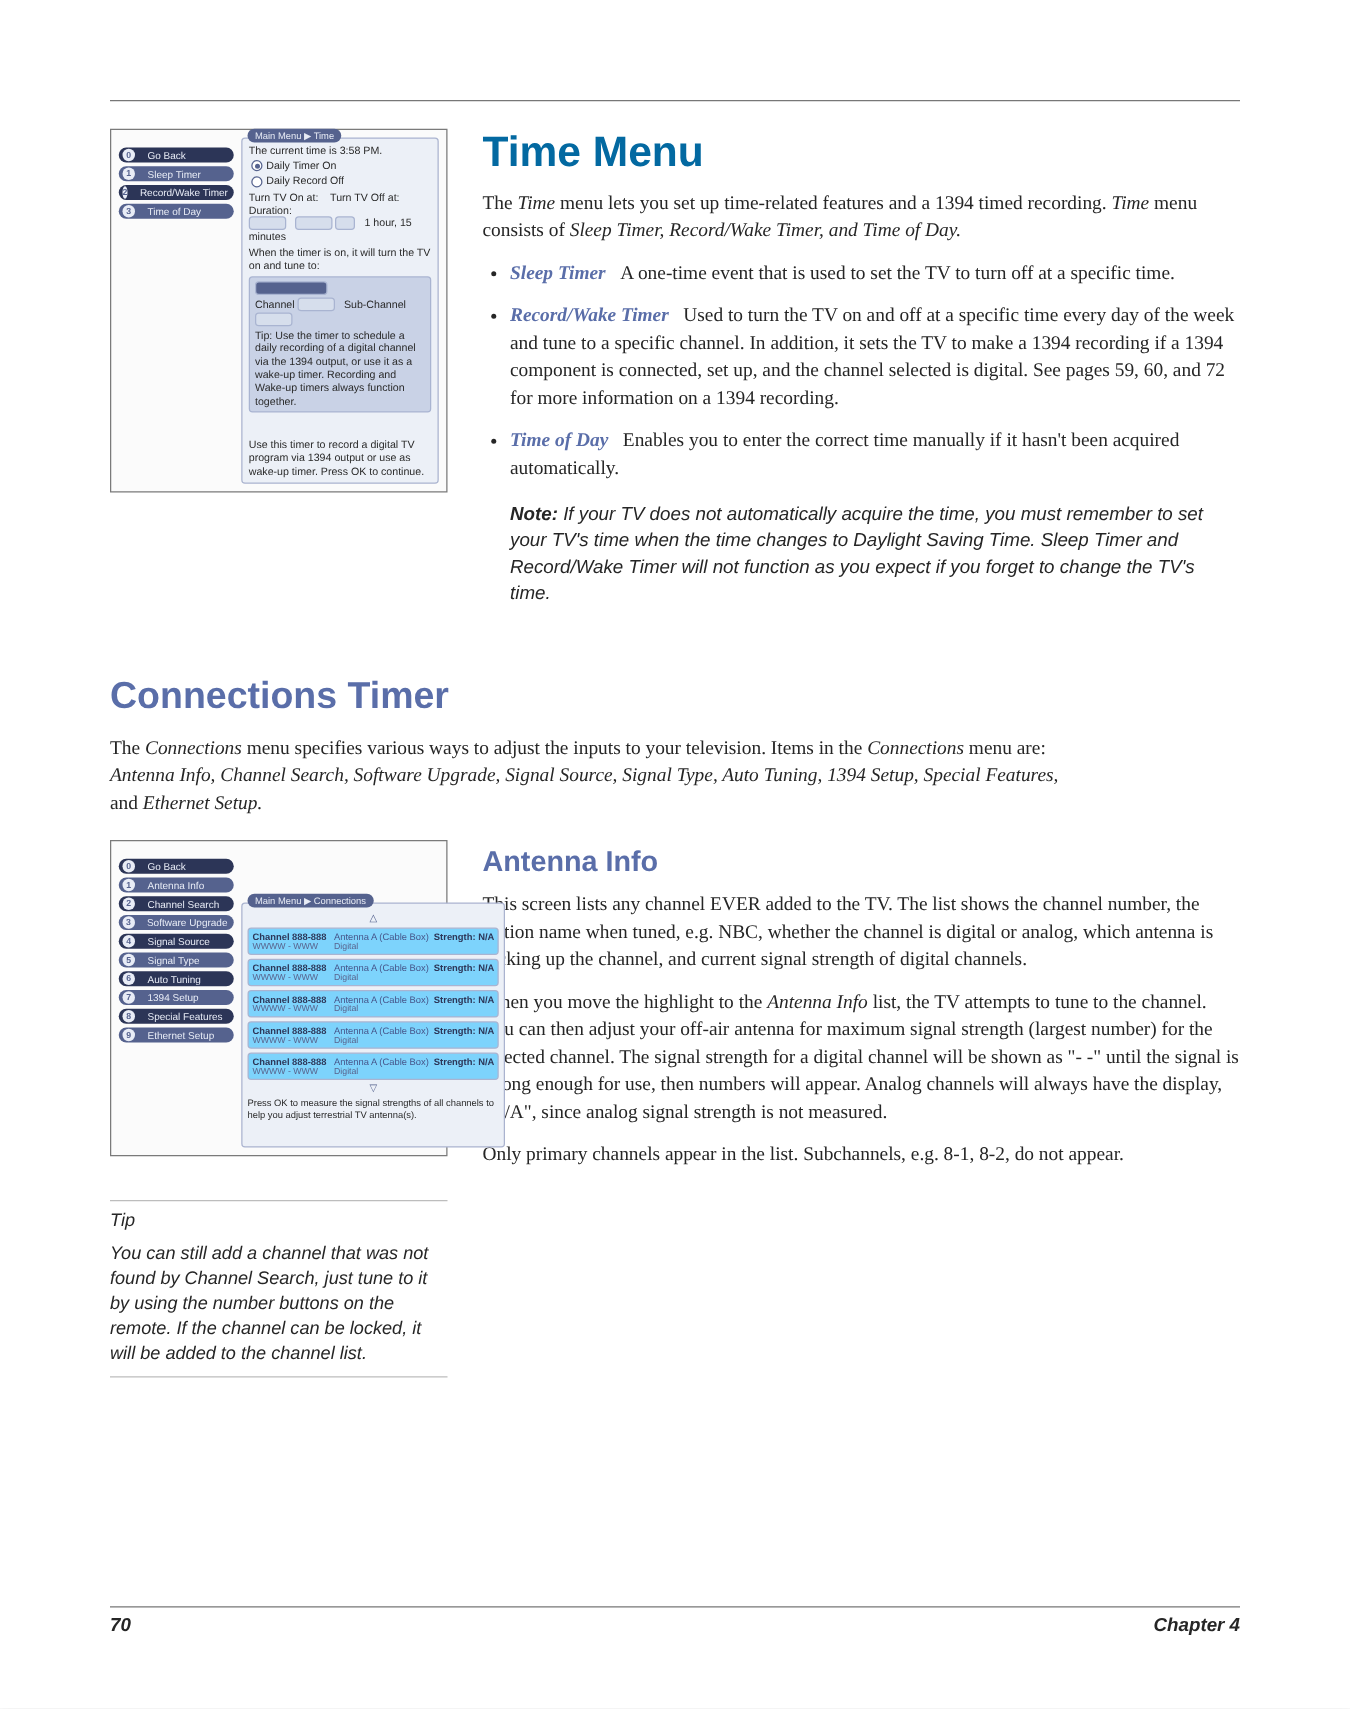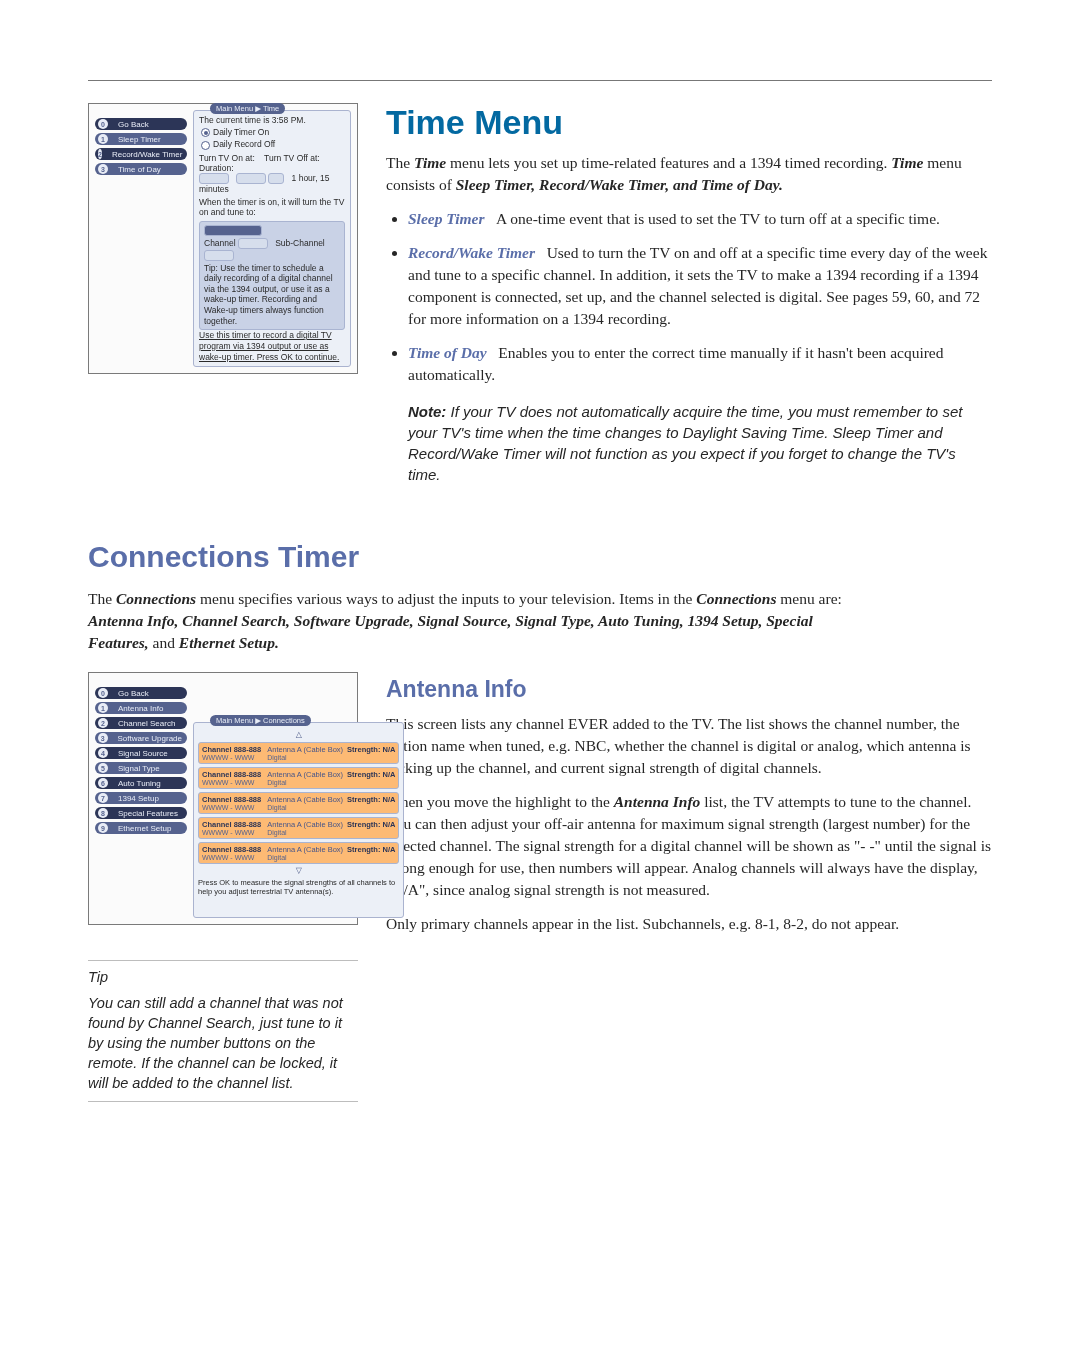--- a/index.html
+++ b/index.html
@@ -58,21 +58,21 @@
     font-weight: 700;
     color: #5a6ea9;
     font-size: 30px;
     margin: 40px 0 14px 0;
   }
   .body {
     font-size: 15.5px;
     line-height: 1.42;
     margin: 0 0 12px 0;
   }
-  .body .ital { font-style: italic; font-weight: bold; }
+  .body .ital { font-style: italic; }
   ul.bullets {
     margin: 0 0 12px 0;
     padding-left: 22px;
   }
   ul.bullets > li {
     font-size: 15.5px;
     line-height: 1.42;
     margin-bottom: 12px;
   }
   .term {
@@ -168,21 +168,21 @@
     flex: 1;
     background: #ecf0f7;
     border: 1px solid #aab3cf;
     border-radius: 3px;
     padding: 4px 5px;
     position: relative;
   }
   .fig-crumb {
     position: absolute;
     top: -8px;
-    left: 16px;
+    left: 4px;
     background: #55628e;
     color: #e8ecf6;
     border-radius: 8px;
     padding: 1px 6px;
     font-size: 7.5px;
   }
   .radio-row { margin: 2px 0; padding-left: 2px; }
   .radio-dot {
     display: inline-block;
     width: 7px; height: 7px;
@@ -212,44 +212,43 @@
   }
   .fig-sub {
     background: #c9d2e6;
     border: 1px solid #a9b4d1;
     border-radius: 3px;
     padding: 3px 4px;
     margin-top: 4px;
     line-height: 1.25;
   }
   .fig-foot {
-    margin-top: 0;
+    margin-top: 20px;
     line-height: 1.25;
-    text-decoration: underline;
   }
 
   .list-panel {
     flex: 1;
     background: #ecf0f7;
     border: 1px solid #aab3cf;
     border-radius: 3px;
     padding: 8px 4px 20px 4px;
     position: relative;
     margin-top: 43px;
   }
   .arrow-row { text-align: center; font-size: 8px; color: #55628e; line-height: 1; }
   .row-item {
     border: 1px solid #a9b4d1;
     border-radius: 3px;
     padding: 2px 3px;
     margin: 3px 0;
     display: flex;
     justify-content: space-between;
     gap: 4px;
-    background: #fdba74;
+    background: #7dd3fc;
     font-size: 7.5px;
     white-space: nowrap;
   }
   .row-item .c1 { color: #2c3557; font-weight: 700; }
   .row-item .c2 { color: #46558a; flex: 1; text-align: left; padding-left: 2px; }
   .row-item .c3 { color: #2c3557; font-weight: 700; }
   .row-item .sub { display: block; font-size: 7px; color: #59648e; font-weight: 400; }
   .list-foot {
     margin-top: 3px;
     font-size: 7.5px;
@@ -429,14 +428,21 @@
     <div class="right-col">
       <h3 class="h2">Antenna Info</h3>
       <p class="body">This screen lists any channel EVER added to the TV. The list shows the channel number, the station name when tuned, e.g. NBC, whether the channel is digital or analog, which antenna is picking up the channel, and current signal strength of digital channels.</p>
       <p class="body">
         <span>When you move the highlight to the </span><span class="ital">Antenna Info</span><span> list, the TV attempts to tune to the channel. You can then adjust your off-air antenna for maximum signal strength (largest number) for the selected channel. The signal strength for a digital channel will be shown as "- -" until the signal is strong enough for use, then numbers will appear. Analog channels will always have the display, "N/A", since analog signal strength is not measured.</span>
       </p>
       <p class="body">Only primary channels appear in the list. Subchannels, e.g. 8-1, 8-2, do not appear.</p>
     </div>
   </div>
 
+  <div class="footer">
+    <hr class="footer-rule">
+    <div class="footer-row">
+      <span>70</span>
+      <span>Chapter 4</span>
+    </div>
+  </div>
 
 </div>
 
 </body></html>

